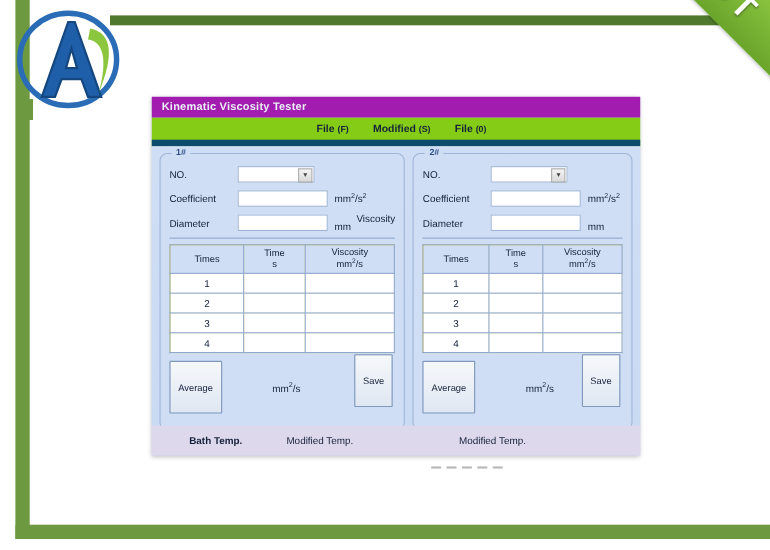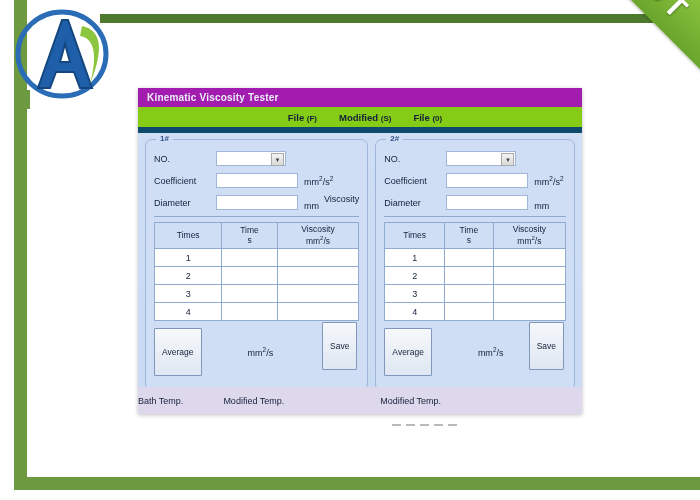--- a/index.html
+++ b/index.html
@@ -138,21 +138,21 @@
   .avg-unit sup{font-size:6.5px;}
   .save-btn{position:absolute;right:2px;bottom:0;text-align:right;}
 
   
   .statusbar{
     position:absolute;left:0;bottom:0;width:100%;height:27px;
     background:#ddd8ec;
     display:flex;align-items:center;
     font-size:9px;color:#15203a;
   }
-  .status-1{}
+  .status-1{margin-left:34px;font-weight:bold;}
   .status-2{margin-left:40px;}
   .status-3{margin-left:96px;}
 
   
   .dashes{
     position:absolute;left:392px;top:424px;display:flex;gap:5px;
   }
   .dashes i{display:block;width:9px;height:2px;background:#b9b9b9;}
 </style>
 </head>

